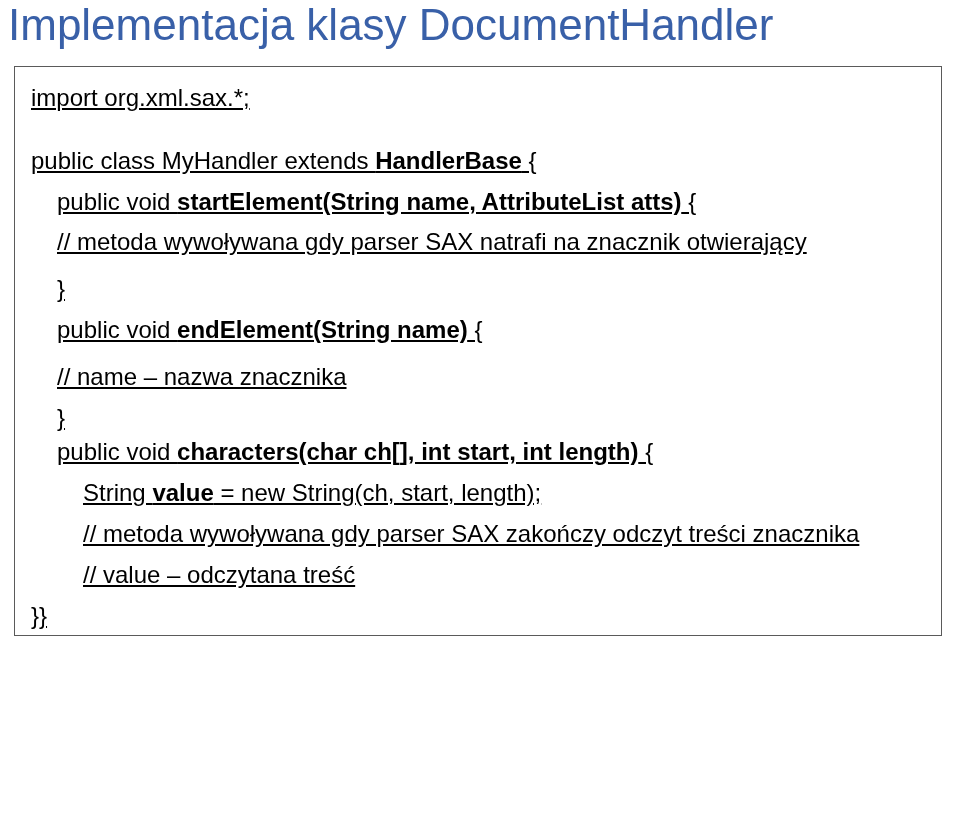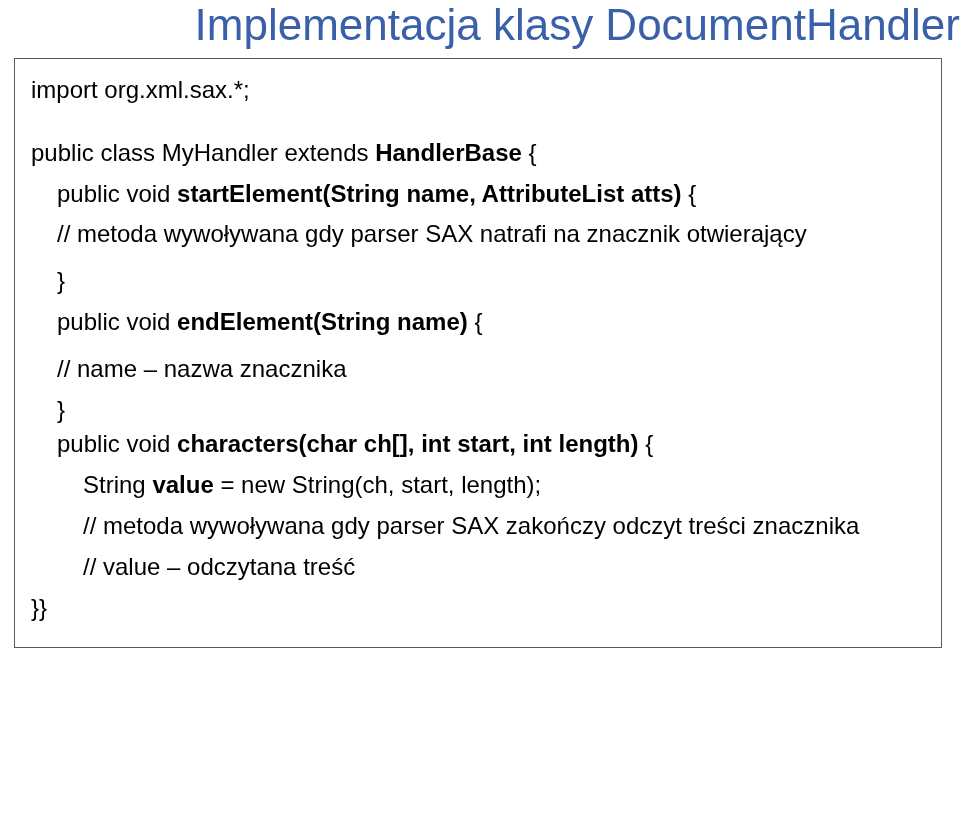--- a/index.html
+++ b/index.html
@@ -8,32 +8,32 @@
     width: 960px;
     height: 840px;
     background: #fff;
     font-family: Verdana, Tahoma, sans-serif;
     color: #000;
     overflow: hidden;
   }
   .title {
     font-size: 44px;
     color: #3960a8;
-    margin: 0 0 8px 8px;
+    margin: 0 0 16px 8px;
     font-weight: 400;
     white-space: nowrap;
-    text-align: right;
   }
   .code-box {
     margin: 0 18px 0 14px;
     border: 1px solid #5a5a5a;
-    padding: 14px 16px 22px 16px;
+    padding: 14px 16px 2px 16px;
     font-size: 24px;
     line-height: 1.45;
     color: #000;
+    text-decoration: underline;
   }
   .code-box p {
     margin: 0;
   }
   .indent1 { padding-left: 26px; }
   .indent2 { padding-left: 52px; }
   .bold { font-weight: 700; margin-top: 28px; }
   .gap { height: 28px; }
   .sgap { height: 6px; }
 </style>

